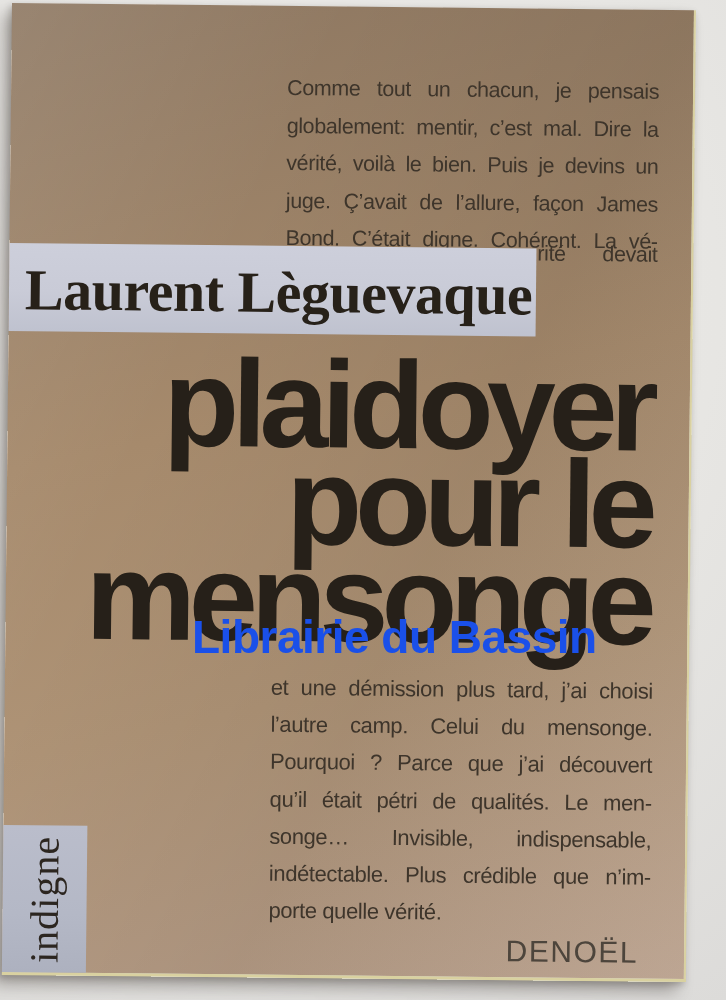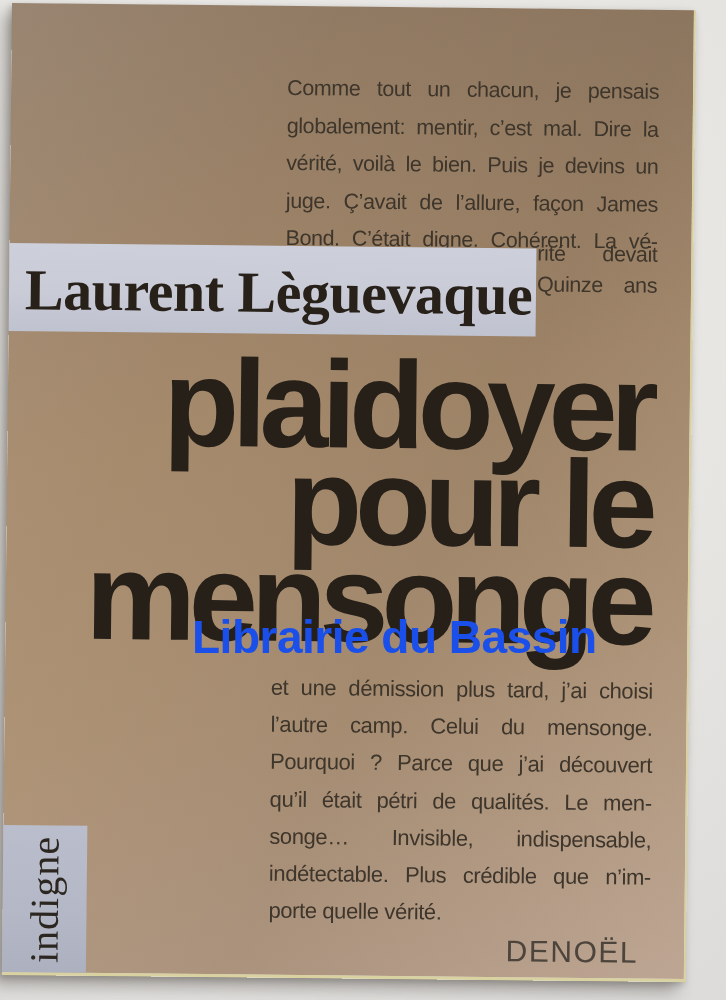--- a/index.html
+++ b/index.html
@@ -103,21 +103,20 @@
       <div class="jline">juge. Ç’avait de l’allure, façon James</div>
       <div class="jline">Bond. C’était digne. Cohérent. La vé-</div>
     </div>
 
     <div class="author-band">
       <span class="name">Laurent Lèguevaque</span>
     </div>
 
     <div class="side-col">
       <div class="jline">rité devait</div>
-      <div class="jline">Quinze ans</div>
     </div>
 
     <div class="title">
       <div>plaidoyer</div>
       <div>pour le</div>
       <div>mensonge</div>
     </div>
 
     <div class="back-text">
       <div class="jline">et une démission plus tard, j’ai choisi</div>

